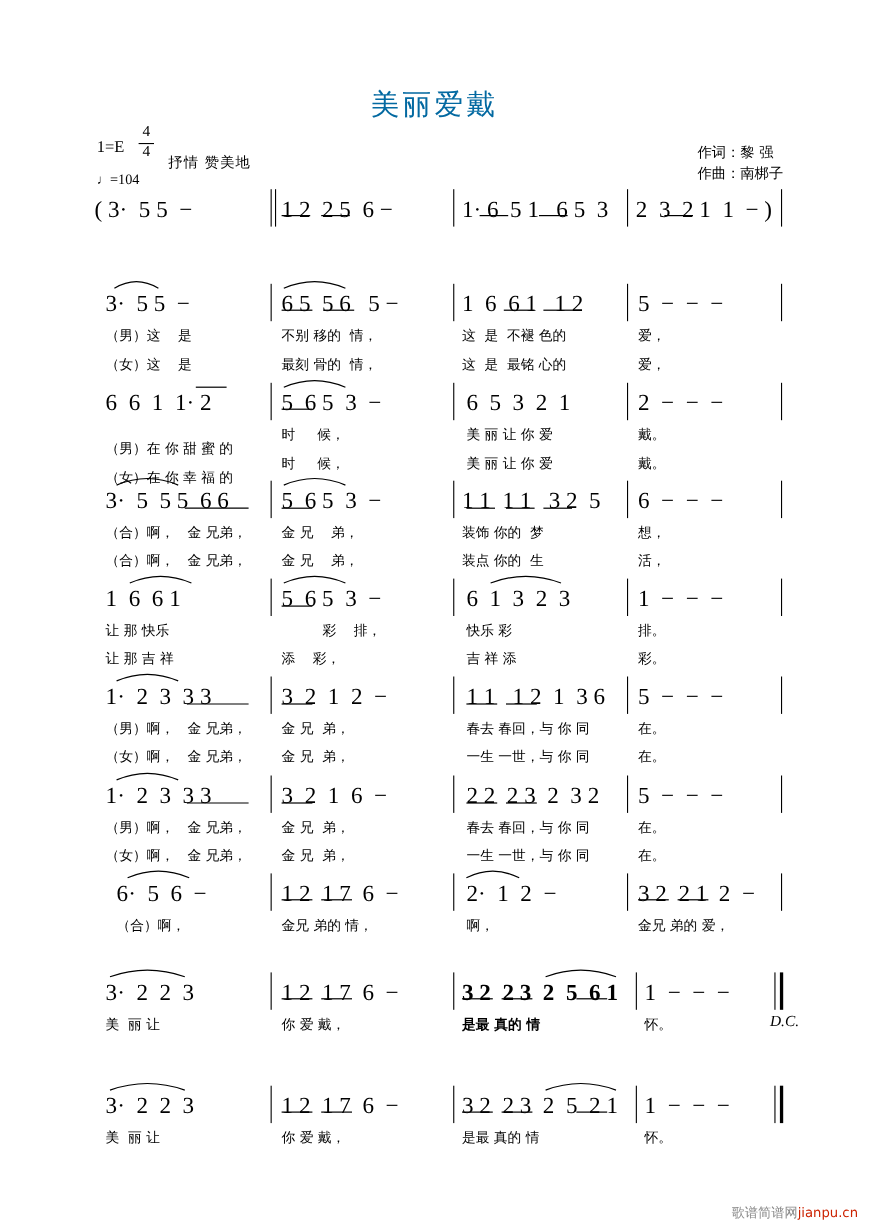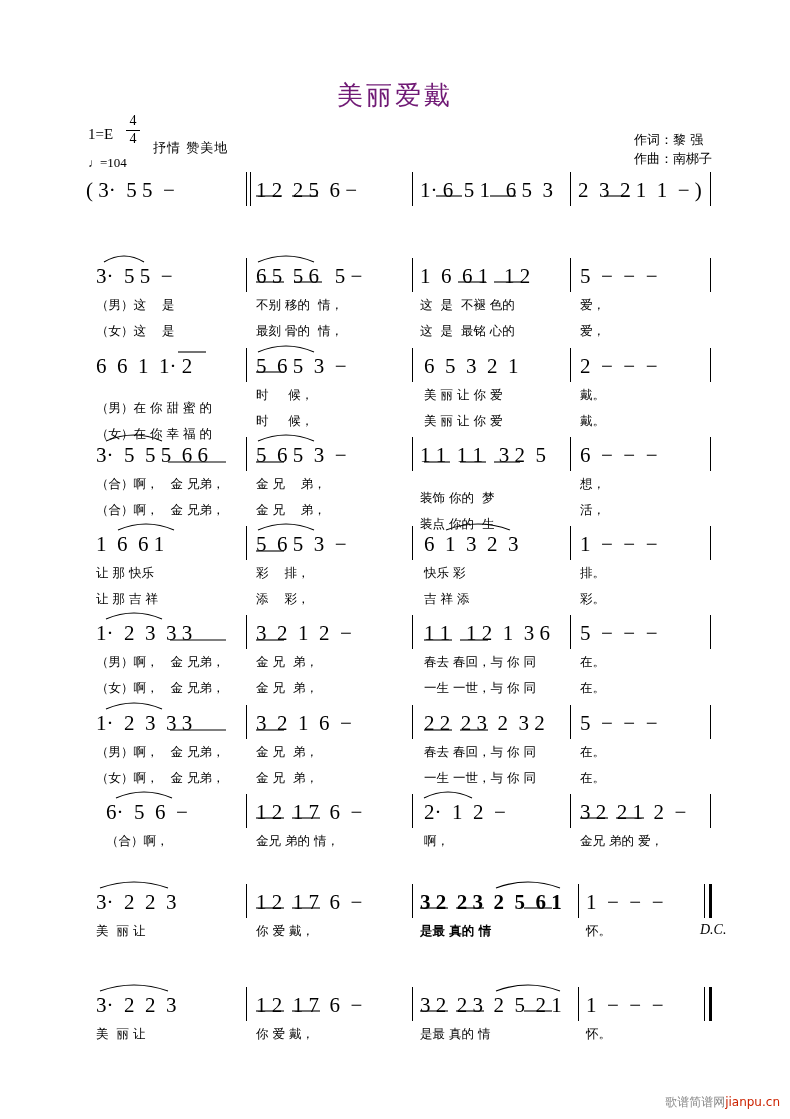--- a/index.html
+++ b/index.html
@@ -24,21 +24,21 @@
   
   .title {
     position: absolute;
     top: 78px;
     left: 0;
     width: 790px;
     text-align: center;
     font-family: "DejaVu Sans", sans-serif;
     font-size: 26px;
     letter-spacing: 3px;
-    color: #701a75;
+    color: #0369a1;
   }
 
   
   .key-sig {
     position: absolute;
     left: 88px;
     top: 126px;
     font-size: 15px;
     font-family: "Liberation Serif", serif;
   }
@@ -244,42 +244,42 @@
     </div>
     <div class="barline" style="left:246px; top:-6px; height:34px;"></div>
     <div class="measure" style="left:256px;">
       <div class="notes">5  6 5  3  −</div>
       <div class="lyric" style="margin-top:8px;">金 兄    弟，</div>
       <div class="lyric" style="margin-top:9px;">金 兄    弟，</div>
     </div>
     <div class="barline" style="left:412px; top:-6px; height:34px;"></div>
     <div class="measure" style="left:420px;">
       <div class="notes">1 1  1 1   3 2  5</div>
-      <div class="lyric" style="margin-top:22px;">装饰 你的  梦</div>
+      <div class="lyric" style="margin-top:8px;">装饰 你的  梦</div>
       <div class="lyric" style="margin-top:9px;">装点 你的  生</div>
     </div>
     <div class="barline" style="left:570px; top:-6px; height:34px;"></div>
     <div class="measure" style="left:580px;">
       <div class="notes">6  −  −  −</div>
       <div class="lyric" style="margin-top:8px;">想，</div>
       <div class="lyric" style="margin-top:9px;">活，</div>
     </div>
     <div class="barline" style="left:710px; top:-6px; height:34px;"></div>
   </div>
 
   <div class="system" style="top:532px;">
     <div class="measure" style="left:96px;">
       <div class="notes">1  6  6 1</div>
       <div class="lyric" style="margin-top:8px;">让 那 快乐</div>
       <div class="lyric" style="margin-top:9px;">让 那 吉 祥</div>
     </div>
     <div class="barline" style="left:246px; top:-6px; height:34px;"></div>
     <div class="measure" style="left:256px;">
       <div class="notes">5  6 5  3  −</div>
-      <div class="lyric" style="margin-top:8px;">彩    排，</div>
+      <div class="lyric" style="margin-top:8px;text-align:right;">彩    排，</div>
       <div class="lyric" style="margin-top:9px;">添    彩，</div>
     </div>
     <div class="barline" style="left:412px; top:-6px; height:34px;"></div>
     <div class="measure" style="left:424px;">
       <div class="notes">6  1  3  2  3</div>
       <div class="lyric" style="margin-top:8px;">快乐 彩</div>
       <div class="lyric" style="margin-top:9px;">吉 祥 添</div>
     </div>
     <div class="barline" style="left:570px; top:-6px; height:34px;"></div>
     <div class="measure" style="left:580px;">

